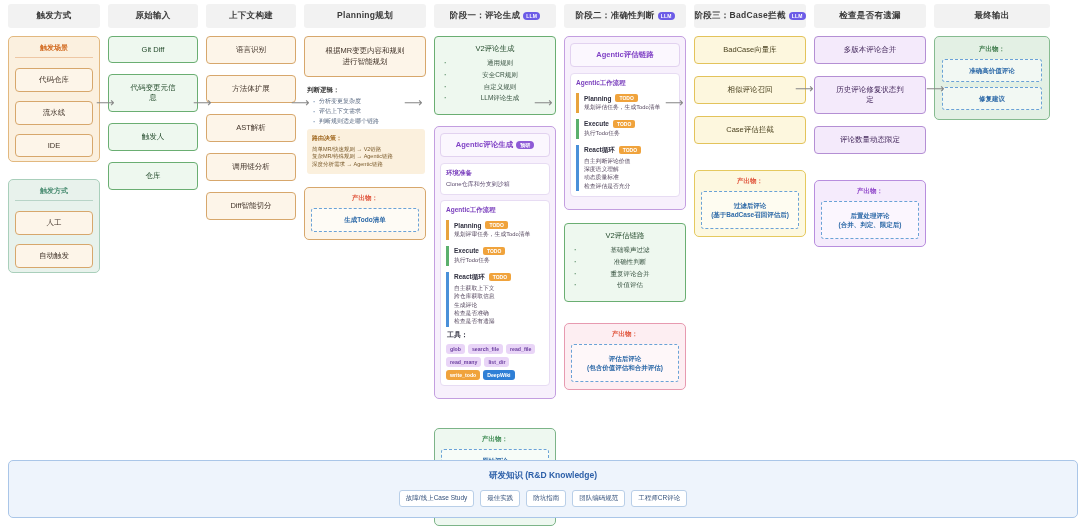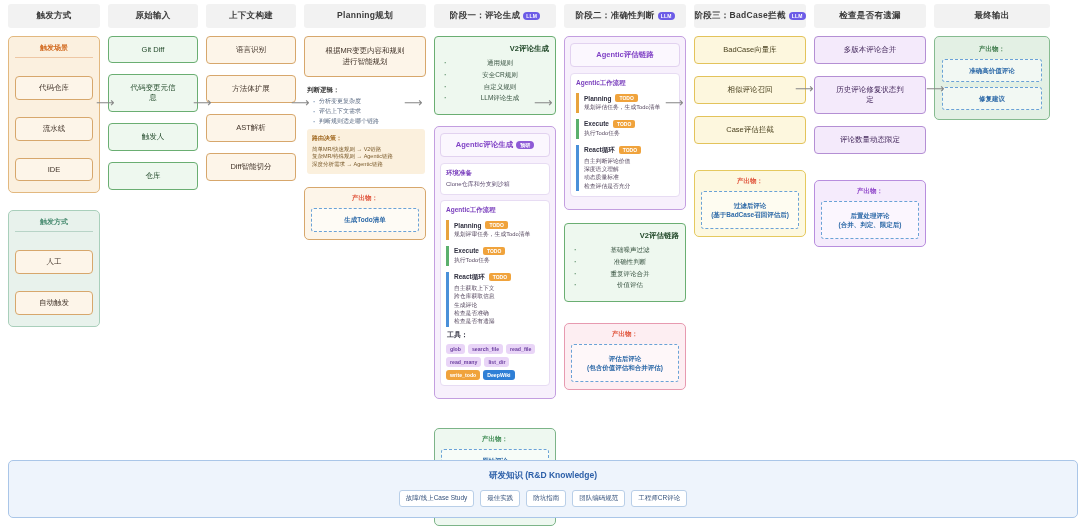--- a/index.html
+++ b/index.html
@@ -50,22 +50,22 @@
   }
   .node.green { border-color: #6aae72; background: #eef8ef; color: #234a2b; }
   .node.yellow { border-color: #e3c35b; background: #fdf7de; color: #4b4220; }
   .node.purple { border-color: #b48fd4; background: #f4eafb; color: #44285c; }
 
   
   .group {
     border: 1px solid #e2b87f;
     background: #fbf0df;
     border-radius: 5px;
-    padding: 6px 6px 11px 6px;
-    display: flex; flex-direction: column; gap: 17px;
+    padding: 6px 6px 4px 6px;
+    display: flex; flex-direction: column; gap: 9px;
   }
   .group.mint { border-color: #a9cfbb; background: #e8f2ec; }
   .group-title {
     font-size: 7px; font-weight: bold; text-align: center;
     color: #d2691e; padding-bottom: 4px;
     border-bottom: 1px solid rgba(210,105,30,.3);
     margin-bottom: 1px;
   }
   .group.mint .group-title { color: #4a8d72; border-bottom-color: rgba(74,141,114,.3); }
   .group .node { padding: 6px 3px; }
@@ -115,21 +115,21 @@
     border: 1px dashed #6aa2d6; border-radius: 3px;
     padding: 6px 3px; text-align: center;
     font-size: 6.5px; color: #2e6aa8; font-weight: bold;
     line-height: 1.4; background: rgba(255,255,255,.55);
     margin-bottom: 5px;
   }
   .out-item:last-child { margin-bottom: 0; }
 
   
   .list-card { padding: 7px 6px 8px 6px; }
-  .list-title { font-size: 7.5px; font-weight: bold; text-align: right; margin-bottom: 5px; }
+  .list-title { font-size: 7.5px; font-weight: normal; text-align: center; margin-bottom: 5px; }
   .list-li {
     font-size: 6.5px; color: #36513f; line-height: 1.35;
     margin: 0 0 3px 2px; padding-left: 8px; position: relative;
   }
   .list-li:before {
     content: "·"; position: absolute; left: 1px; top: -2px;
     font-size: 9px; color: #7aa585; font-weight: bold;
   }
 
   
@@ -228,20 +228,21 @@
     </div>
 
     <div class="col" style="width:90px">
       <div class="col-head">
         <span>上下文构建</span>
       </div>
       <div class="col-body" style="gap:11px">
         <div class="node">语言识别</div>
         <div class="node">方法体扩展</div>
         <div class="node">AST解析</div>
+        <div class="node">调用链分析</div>
         <div class="node">Diff智能切分</div>
       </div>
     </div>
 
     <div class="col" style="width:122px">
       <div class="col-head">
         <span>Planning规划</span>
       </div>
       <div class="col-body">
         <div class="node" style="line-height:1.5">根据MR变更内容和规则进行智能规划</div>

